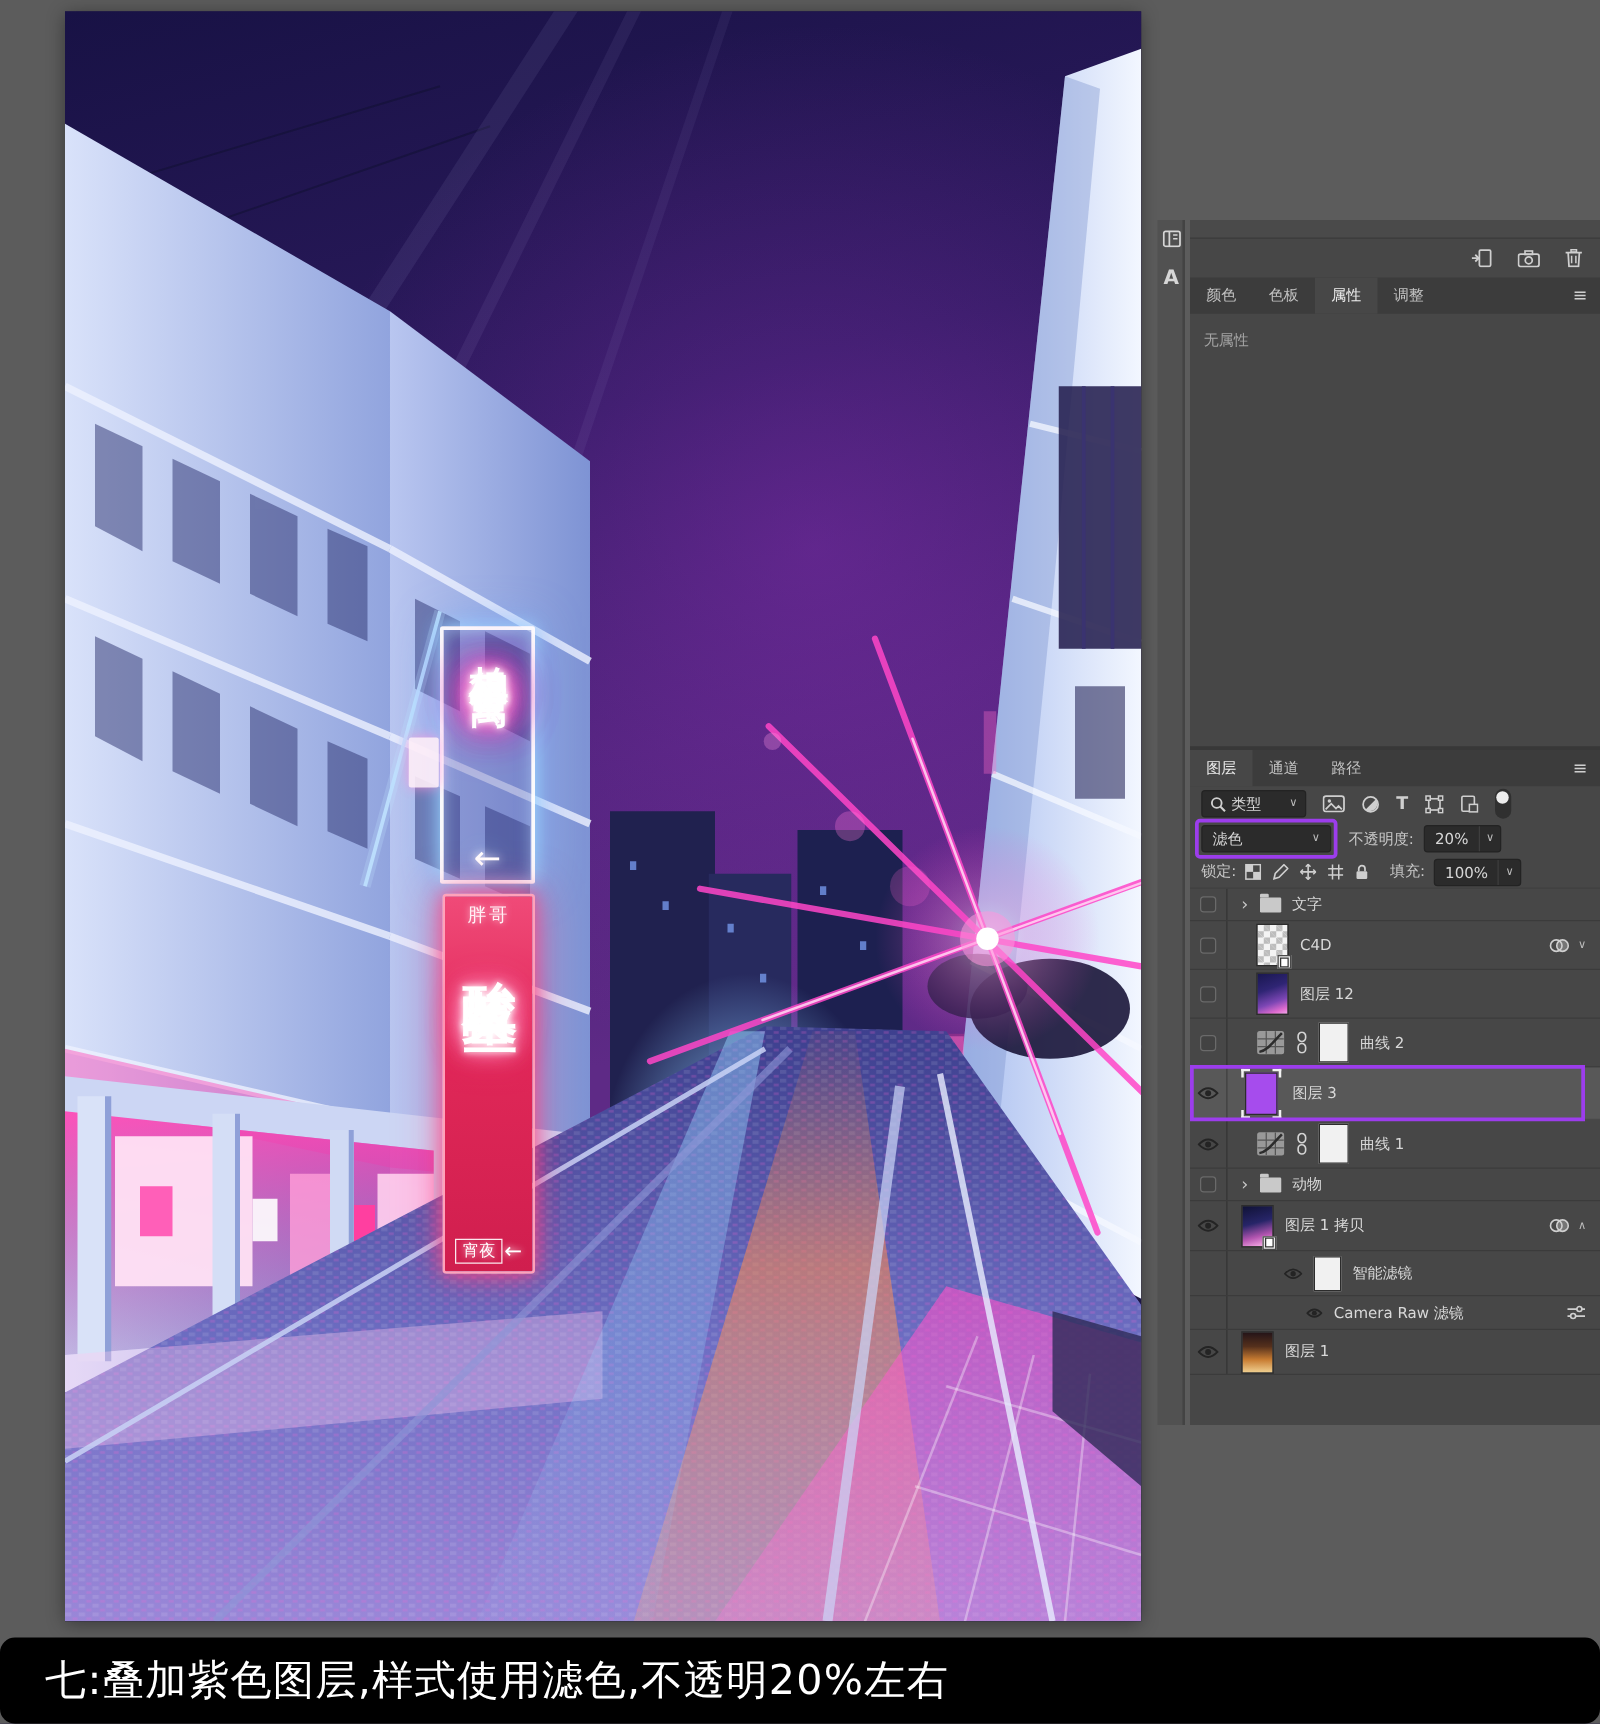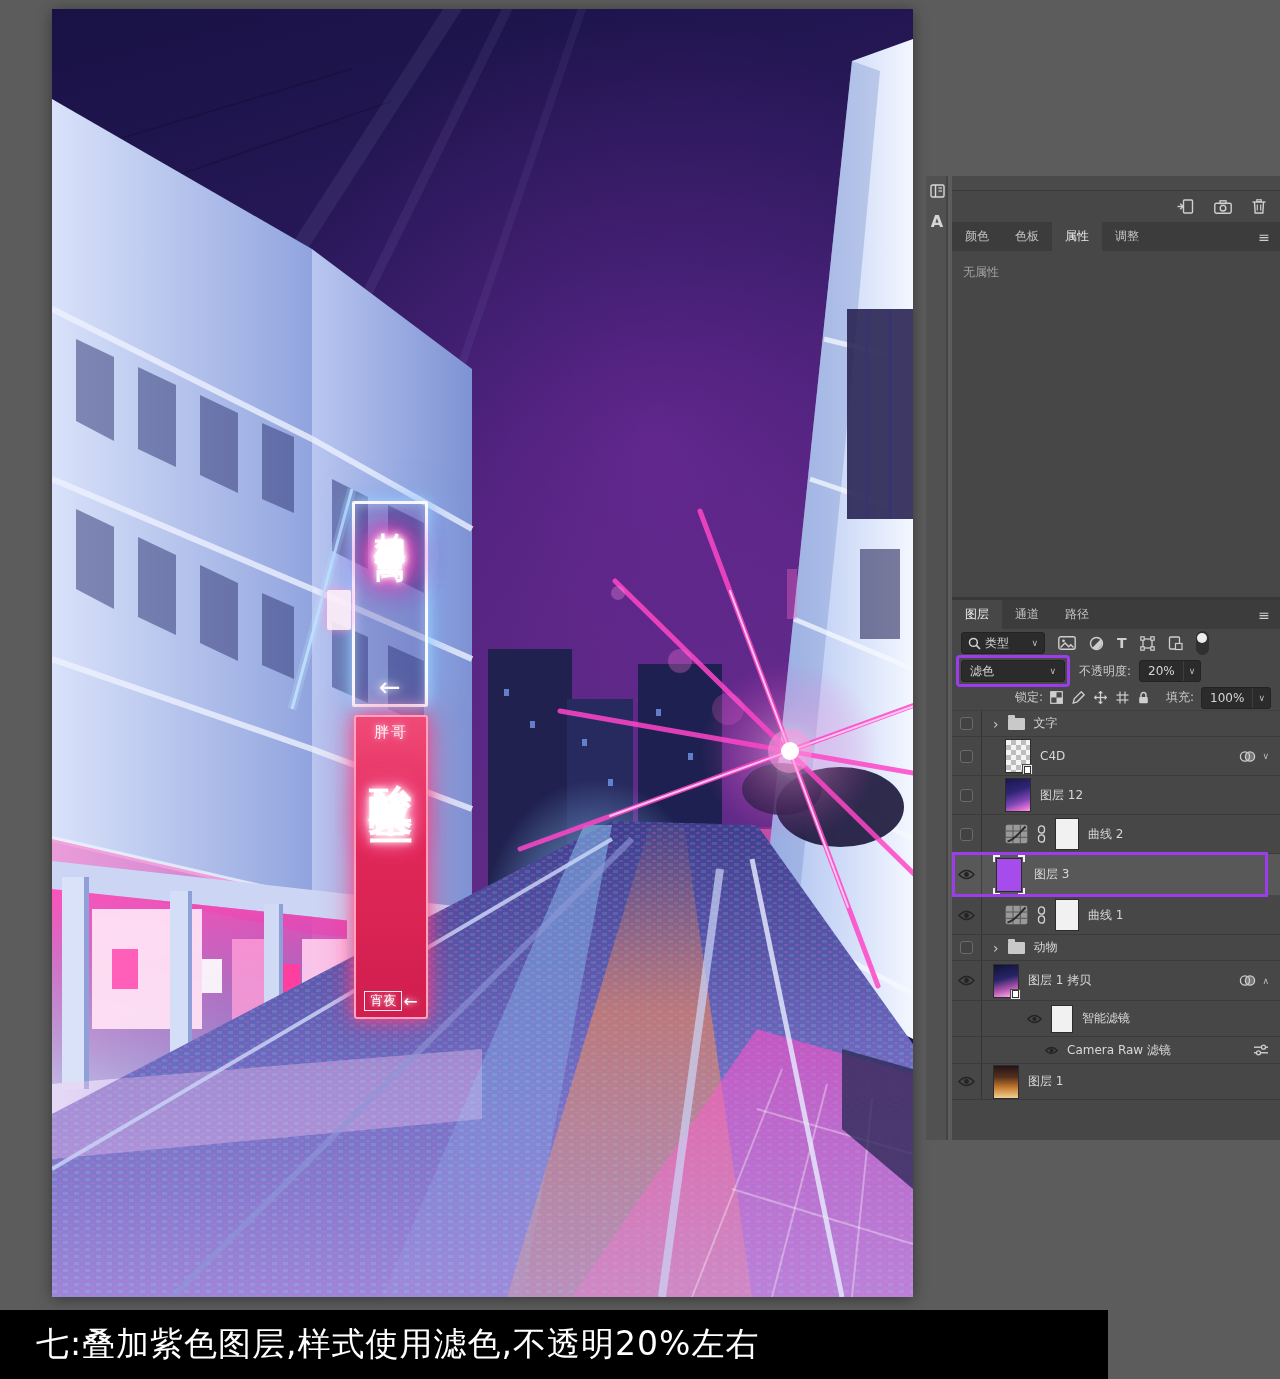--- a/index.html
+++ b/index.html
@@ -76,21 +76,21 @@
   .dd { width:104px; height:22px; background:var(--inp); border:1px solid #232323; border-radius:3px;
     display:flex; align-items:center; padding:0 8px; color:#d6d6d6; font-size:12px; }
   .annot { position:absolute; left:-5px; top:-5px; right:-5px; bottom:-5px;
     border:3px solid var(--purple); border-radius:4px; pointer-events:none; }
   .rlabel { font-size:12px; color:#c9c9c9; }
   .numdd { height:22px; background:var(--inp); border:1px solid #232323; border-radius:3px;
     display:flex; align-items:center; color:#d6d6d6; font-size:12px; }
   .numdd .val { padding:0 8px; }
   .numdd .chev { border-left:1px solid #3e3e3e; padding:0 5px; height:100%; display:flex; align-items:center; }
 
-  .lock-row { height:25px; display:flex; align-items:center; gap:9px; padding:0 9px;justify-content:flex-end; }
+  .lock-row { height:25px; display:flex; align-items:center; gap:9px; padding:0 9px; }
   .lock-row .rlabel { margin-right:-2px; }
 
   .layer-list { flex:1; overflow:hidden; border-top:1px solid #404040; }
   .lrow { position:relative; display:flex; align-items:stretch; border-bottom:1px solid rgba(0,0,0,.16); }
   .h-group { height:26px; } .h-layer { height:39px;gap:12px; } .h-sel { height:42px; background:#585858; }
   .h-sf { height:36px; } .h-cr { height:27px; } .h-l1 { height:36px; }
   .eyecol { width:30px; flex:none; border-right:1px solid rgba(0,0,0,.28);
     display:flex; align-items:center; justify-content:center; }
   .vis-box { width:13px; height:13px; border-radius:3px; border:1px solid #6a6a6a; background:#424242; }
   .rbody { flex:1; display:flex; align-items:center; gap:9px; padding-left:11px; position:relative; min-width:0; }
@@ -118,22 +118,22 @@
   .corner.br { right:0; bottom:0; border-left:none; border-top:none; }
   .mask { width:24px; height:32px; background:#f1f1f1; border:1px solid #2c2c2c; flex:none; }
   .mask.small { width:22px; height:28px; }
   .badges { margin-left:auto; margin-right:11px; display:flex; align-items:center; gap:5px; color:#cfcfcf; }
   .badges .chev-sm { font-size:9px; color:#bdbdbd; }
   .sel-outline { position:absolute; left:0; right:12px; top:-2px; bottom:-2px;
     border:3px solid var(--purple); pointer-events:none; z-index:3; }
   .indent1 { padding-left:45px; } .indent2 { padding-left:63px; }
 
   
-  .caption { position:absolute; left:0; top:1310px; width:1108px; height:69px; background:#000;
-    display:flex; align-items:center; }
+  .caption { position:absolute; left:0; top:1310px; width:1280px; height:69px; background:#000;
+    display:flex; align-items:center;border-radius:12px; }
   .caption span { padding-left:36px; font-size:33px; color:#fff; letter-spacing:1px; }
 
   svg.ic { display:block; }
 </style>
 </head>
 <body>
 
 <div class="photo">
   <svg class="scene" viewBox="0 0 861 1288" preserveAspectRatio="none">
     <defs>

